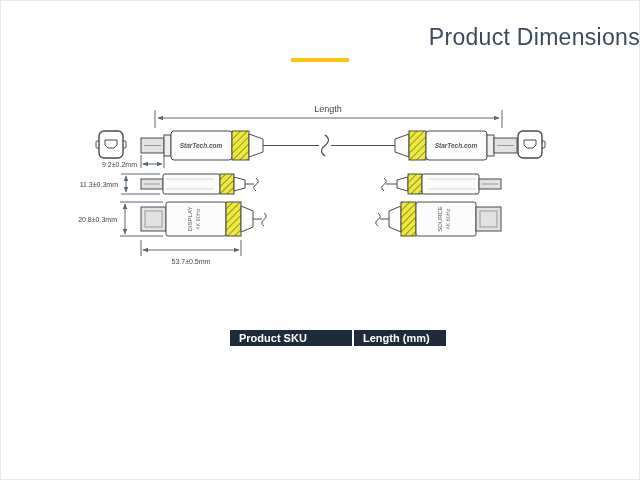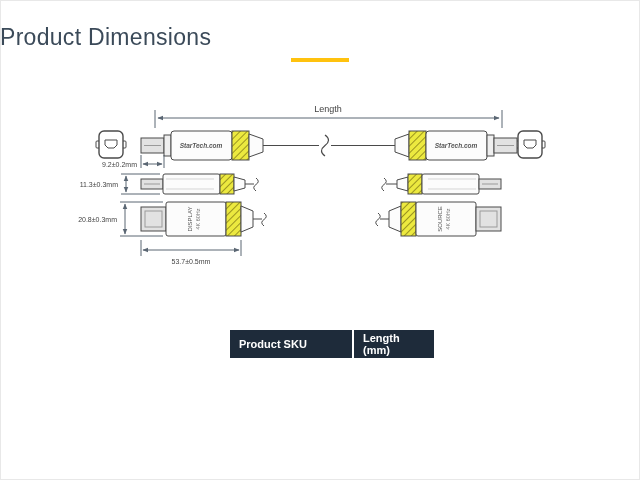--- a/index.html
+++ b/index.html
@@ -4,39 +4,39 @@
 <style>
   * { margin:0; padding:0; box-sizing:border-box; }
   html,body { background:#fff; }
   body {
     width:640px; height:480px; position:relative; overflow:hidden;
     font-family:"Liberation Sans", sans-serif;
   }
   .page-frame { position:absolute; inset:0; border:1px solid #e8e8e8; }
   .title {
     position:absolute; top:24px; left:0; width:100%;
-    text-align:left; font-size:23px; font-weight:400;
+    text-align:right; font-size:23px; font-weight:400;
     color:#3b4a59; letter-spacing:0.3px;
   }
   .accent-rule {
     position:absolute; top:58px; left:291px;
     width:58px; height:4px; background:#ffc20e;
   }
   svg.diagram { position:absolute; top:95px; left:0; }
   svg text { font-family:"Liberation Sans", sans-serif; }
 
   .table-wrap { position:absolute; top:328px; left:228px; }
   table { border-collapse:separate; border-spacing:2px; }
   th {
     background:#1e2b3a; color:#ffffff; text-align:left;
     font-weight:bold; font-size:11px; padding:2px 9px;
   }
   td { font-size:10.5px; color:#3c3c3c; padding:6px 9px; }
   th.col-sku, td.col-sku { width:122px; }
-  th.col-len, td.col-len { width:80px; }
+  th.col-len, td.col-len { width:92px; }
   tr.r0 td, tr.r2 td { background:#d9d9d9; }
   tr.r1 td, tr.r3 td { background:#f0f0f0; }
 </style>
 </head>
 <body>
 
 <div class="page-frame"></div>
 
 <h1 class="title">Product Dimensions</h1>
 <div class="accent-rule"></div>

